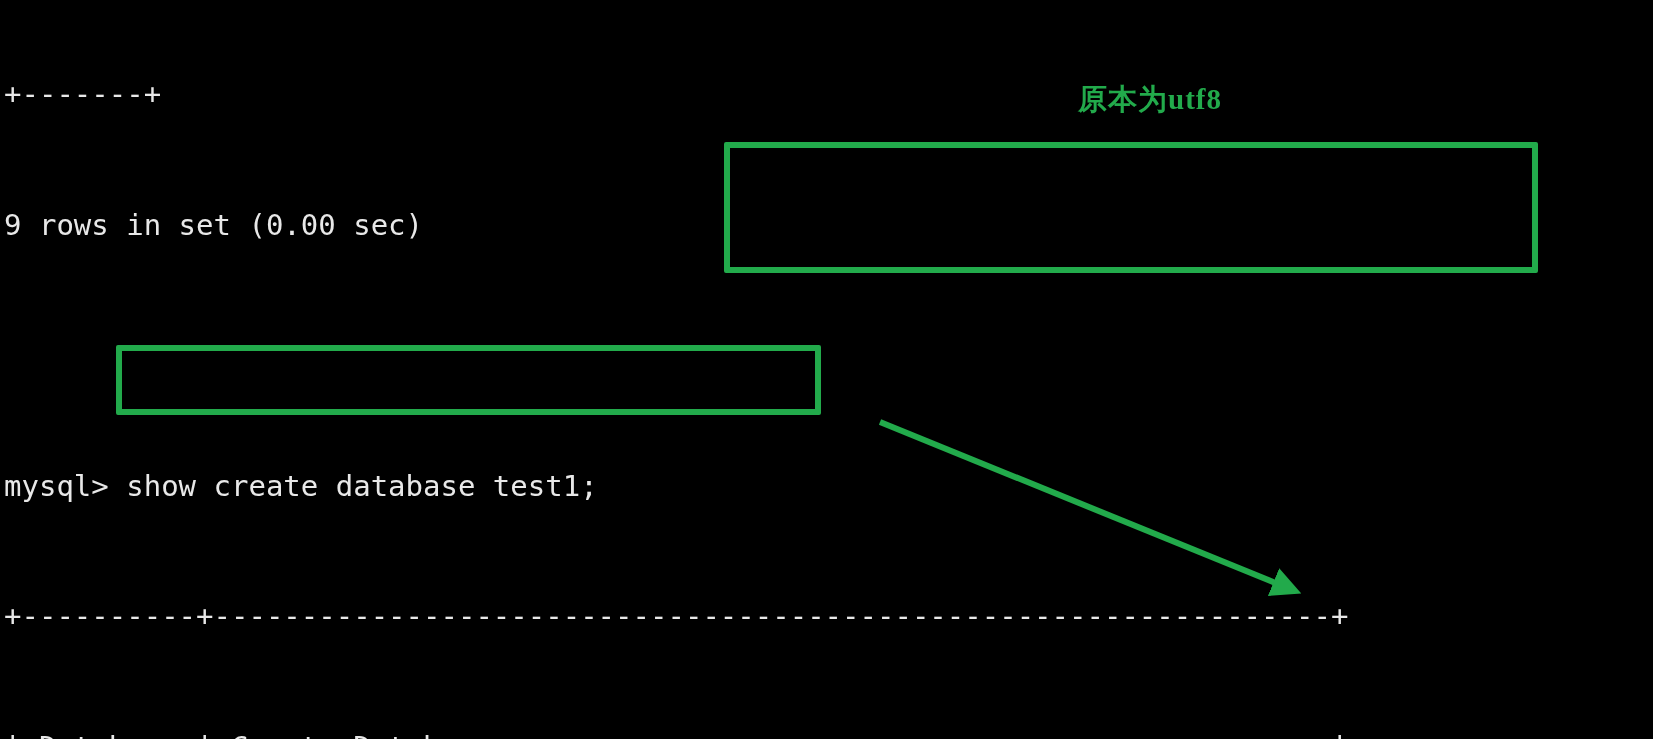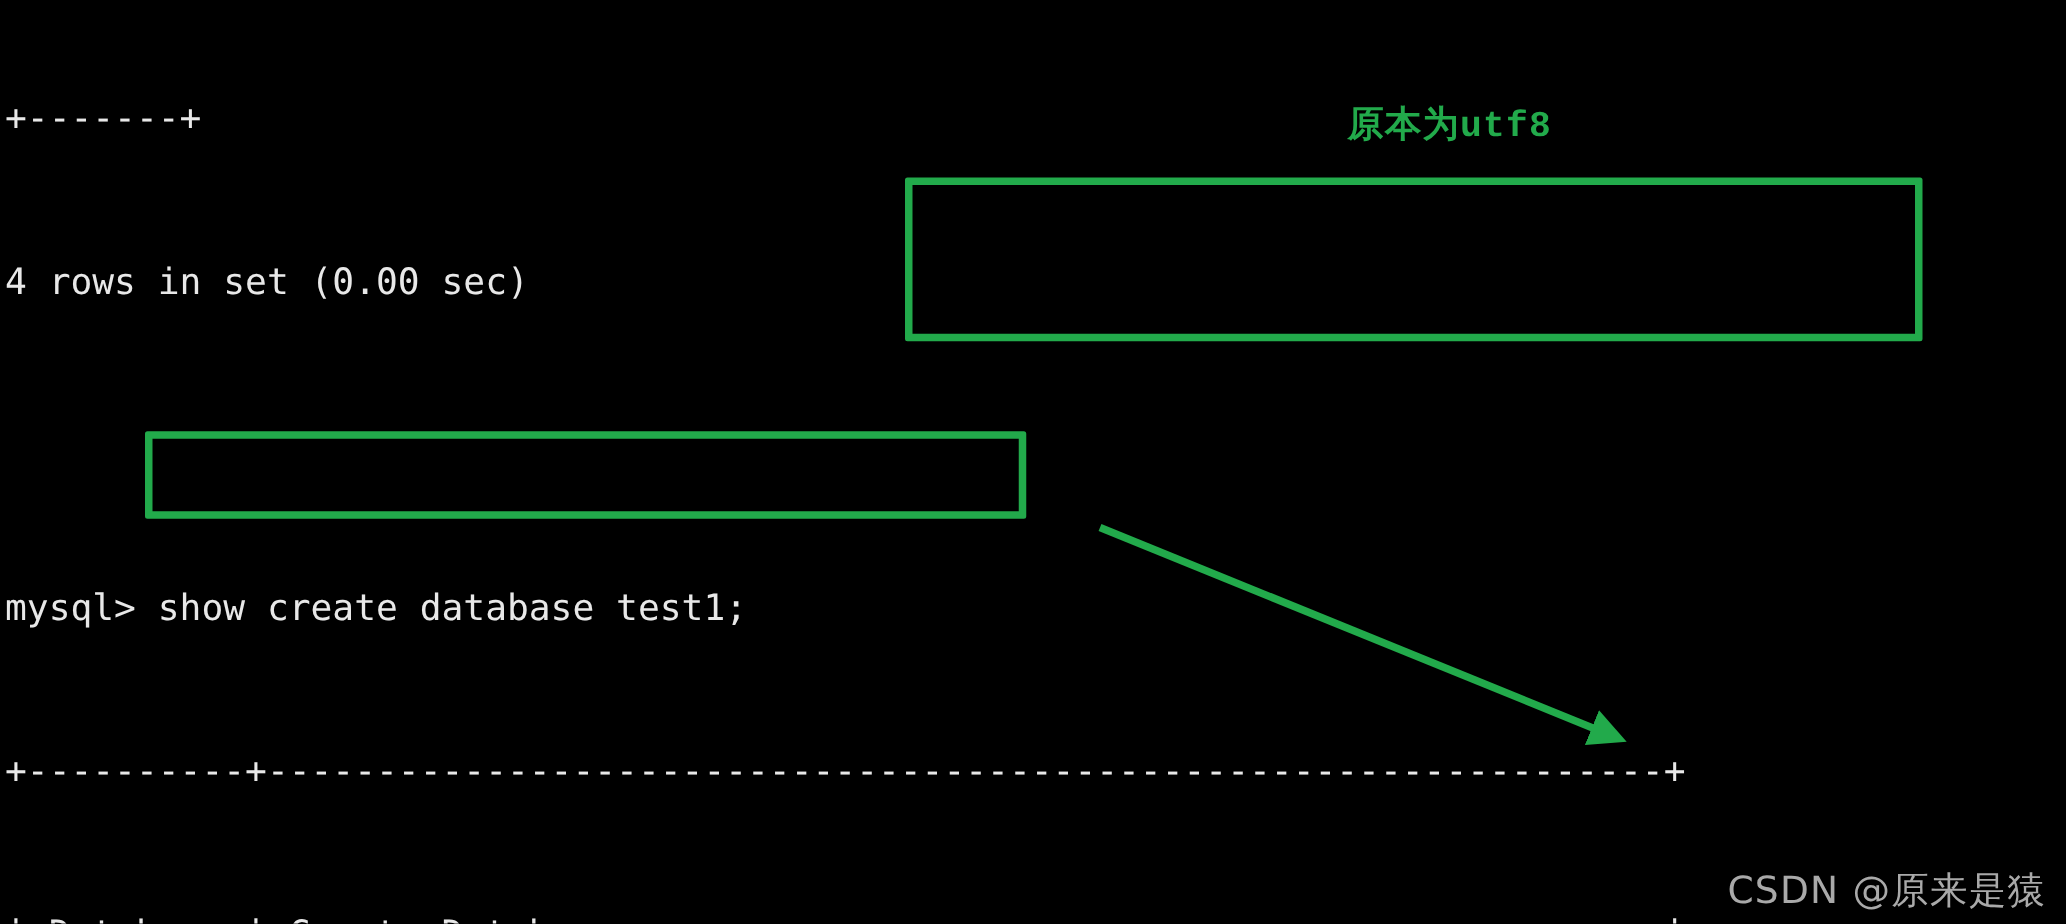--- a/index.html
+++ b/index.html
@@ -52,21 +52,21 @@
   #gbox-alter {
     left: 116px;
     top: 345px;
     width: 705px;
     height: 70px;
   }
 
   .glabel {
     position: absolute;
     color: #22aa4b;
-    font-family: Liberation Mono, monospace;
+    font-family: Liberation Serif, serif;
     font-weight: bold;
     font-size: 29px;
     letter-spacing: 1px;
     white-space: nowrap;
   }
   #label-utf8 {
     left: 1078px;
     top: 80px;
   }
   #label-gbk {
@@ -95,21 +95,21 @@
     white-space: nowrap;
   }
 </style>
 </head>
 <body>
 
 <div id="screen">
 
   <div id="terminal">
     <div class="tline">+-------+</div>
-    <div class="tline">4 rows in set (0.00 sec)</div>
+    <div class="tline">9 rows in set (0.00 sec)</div>
     <div class="tline blank"></div>
     <div class="tline">mysql&gt; show create database test1;</div>
     <div class="tline">+----------+----------------------------------------------------------------+</div>
     <div class="tline">| Database | Create Database                                                |</div>
     
     
     
     
     
     
@@ -132,15 +132,14 @@
 
   <svg id="arrow-svg" viewBox="0 0 1653 739">
     <defs>
       <marker id="ah" markerWidth="5" markerHeight="5" refX="2.6" refY="2.5" orient="auto">
         <path d="M0,0 L5,2.5 L0,5 z" fill="#22aa4b"></path>
       </marker>
     </defs>
     <line x1="880" y1="422" x2="1288" y2="588" stroke="#22aa4b" stroke-width="6" marker-end="url(#ah)"></line>
   </svg>
 
-  <div id="watermark">CSDN @原来是猿</div>
 
 </div>
 
 </body></html>

